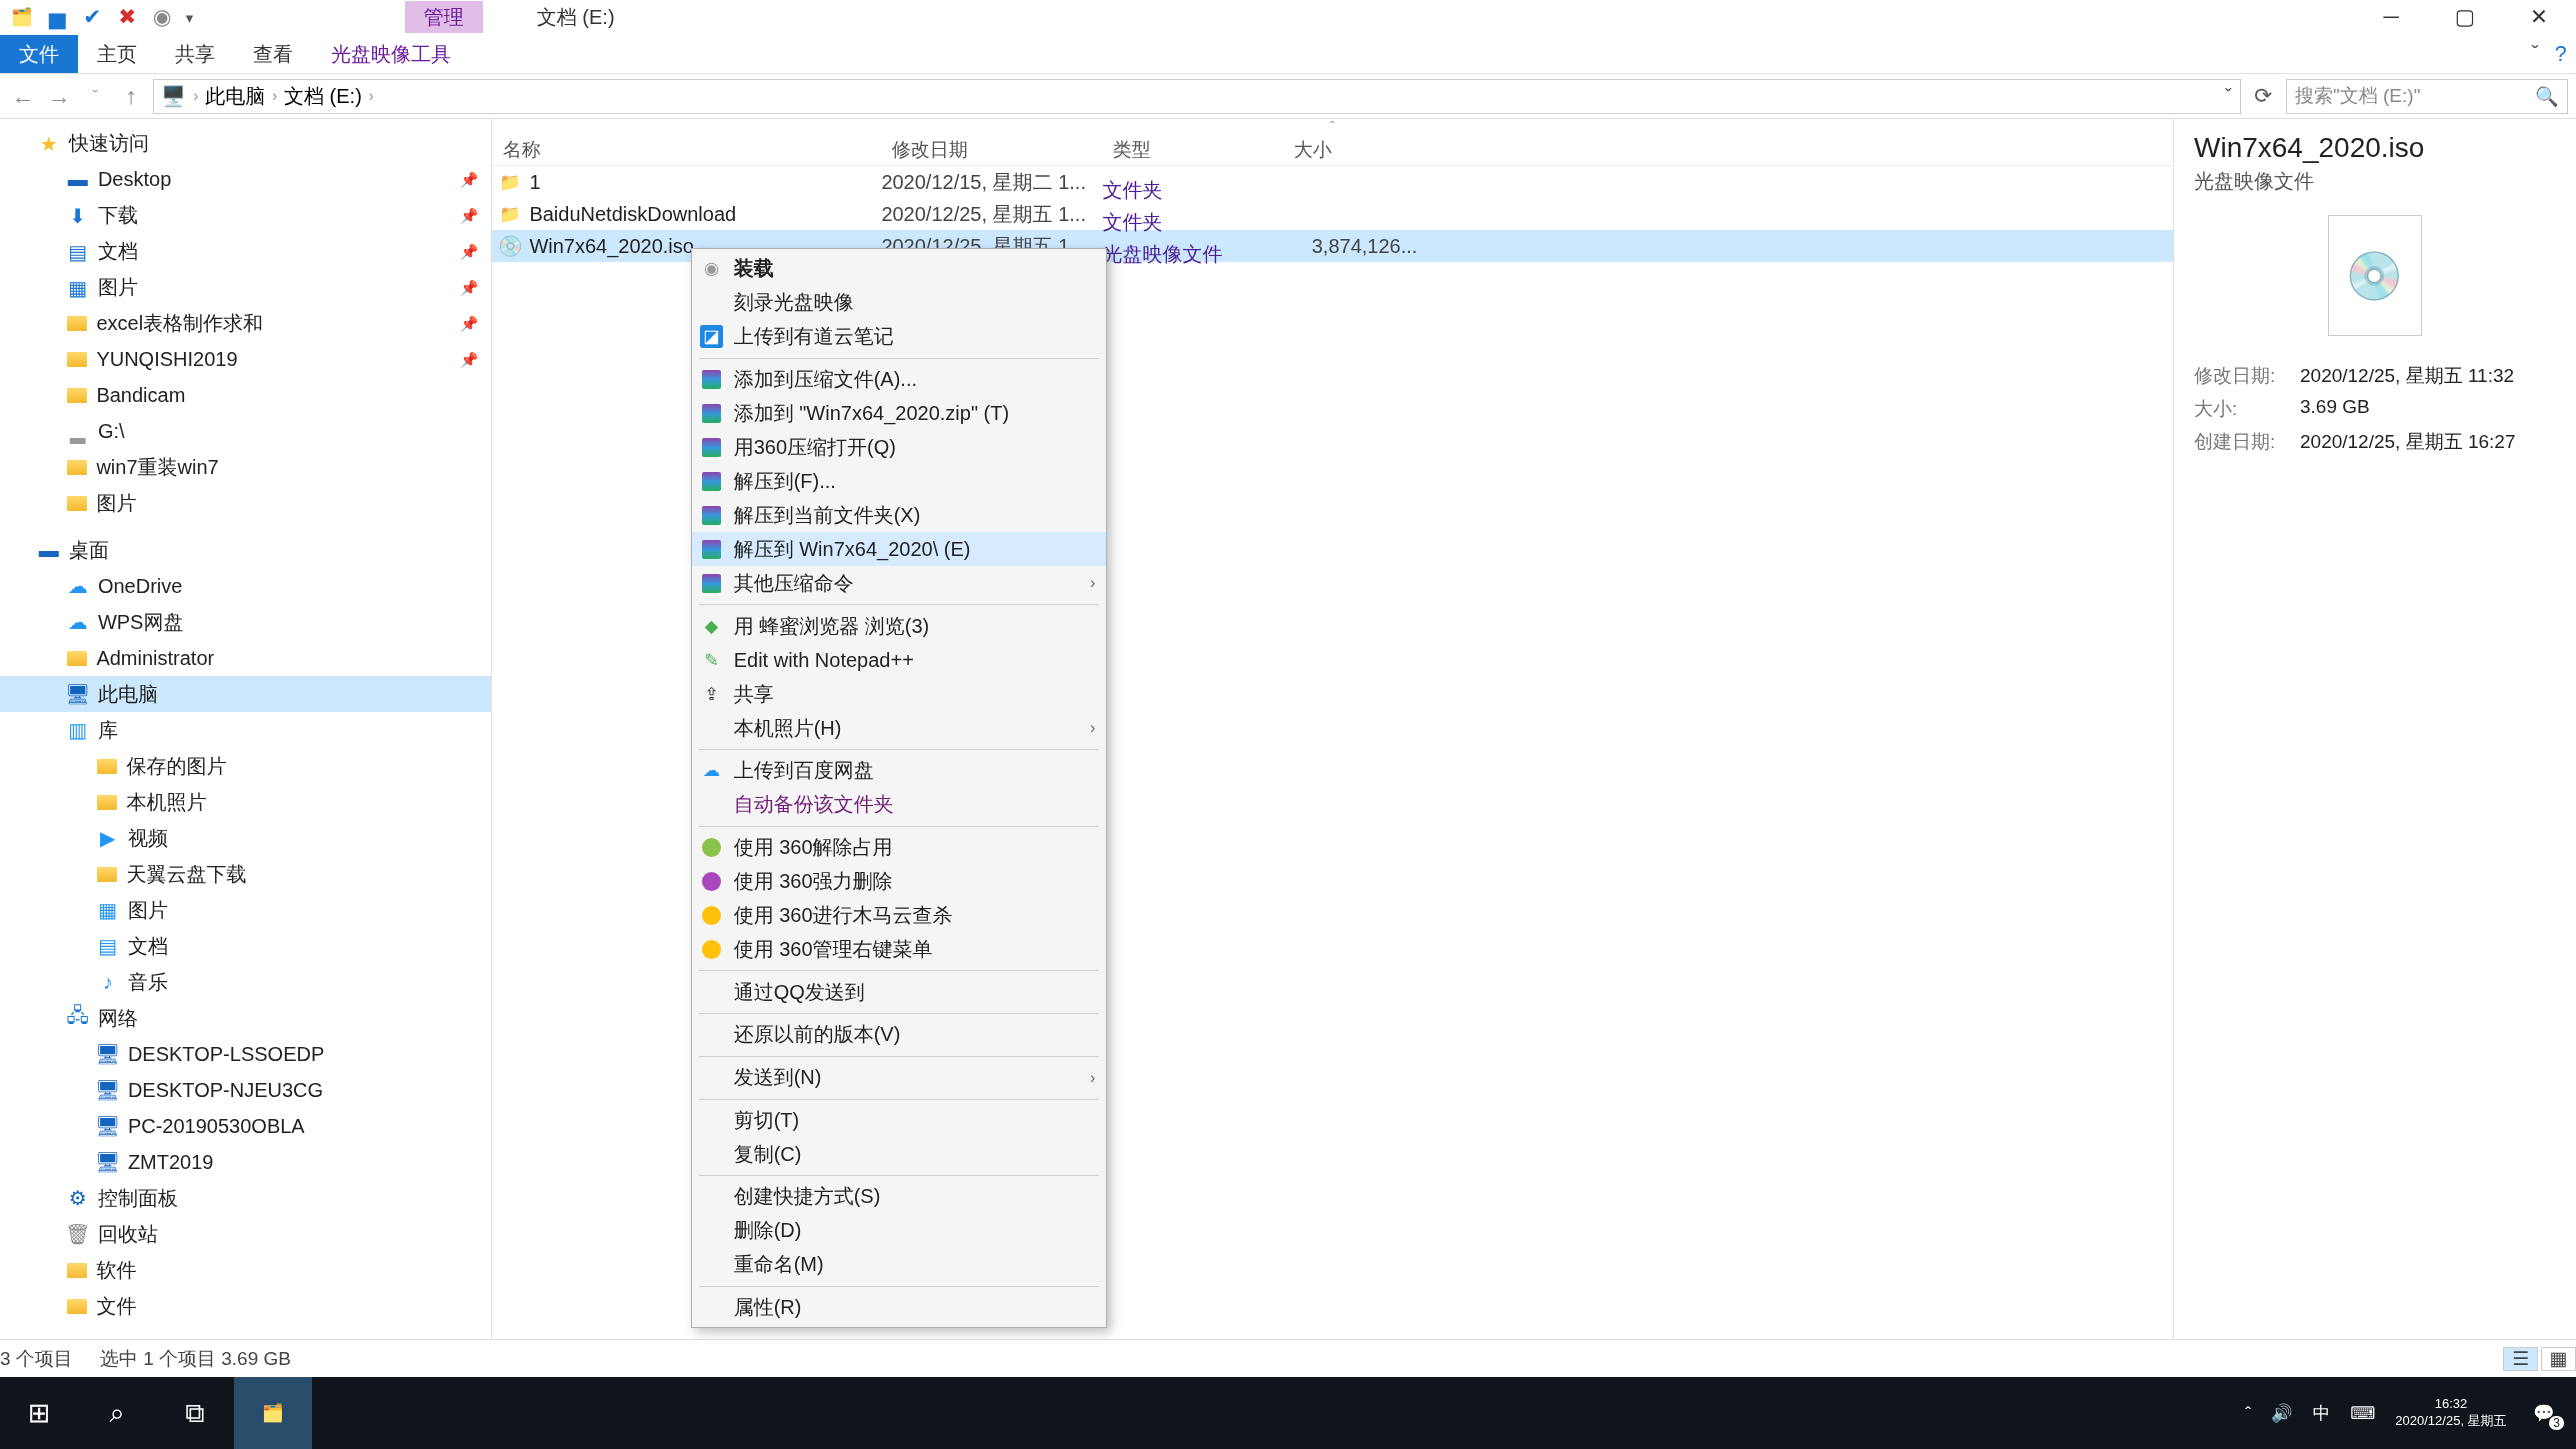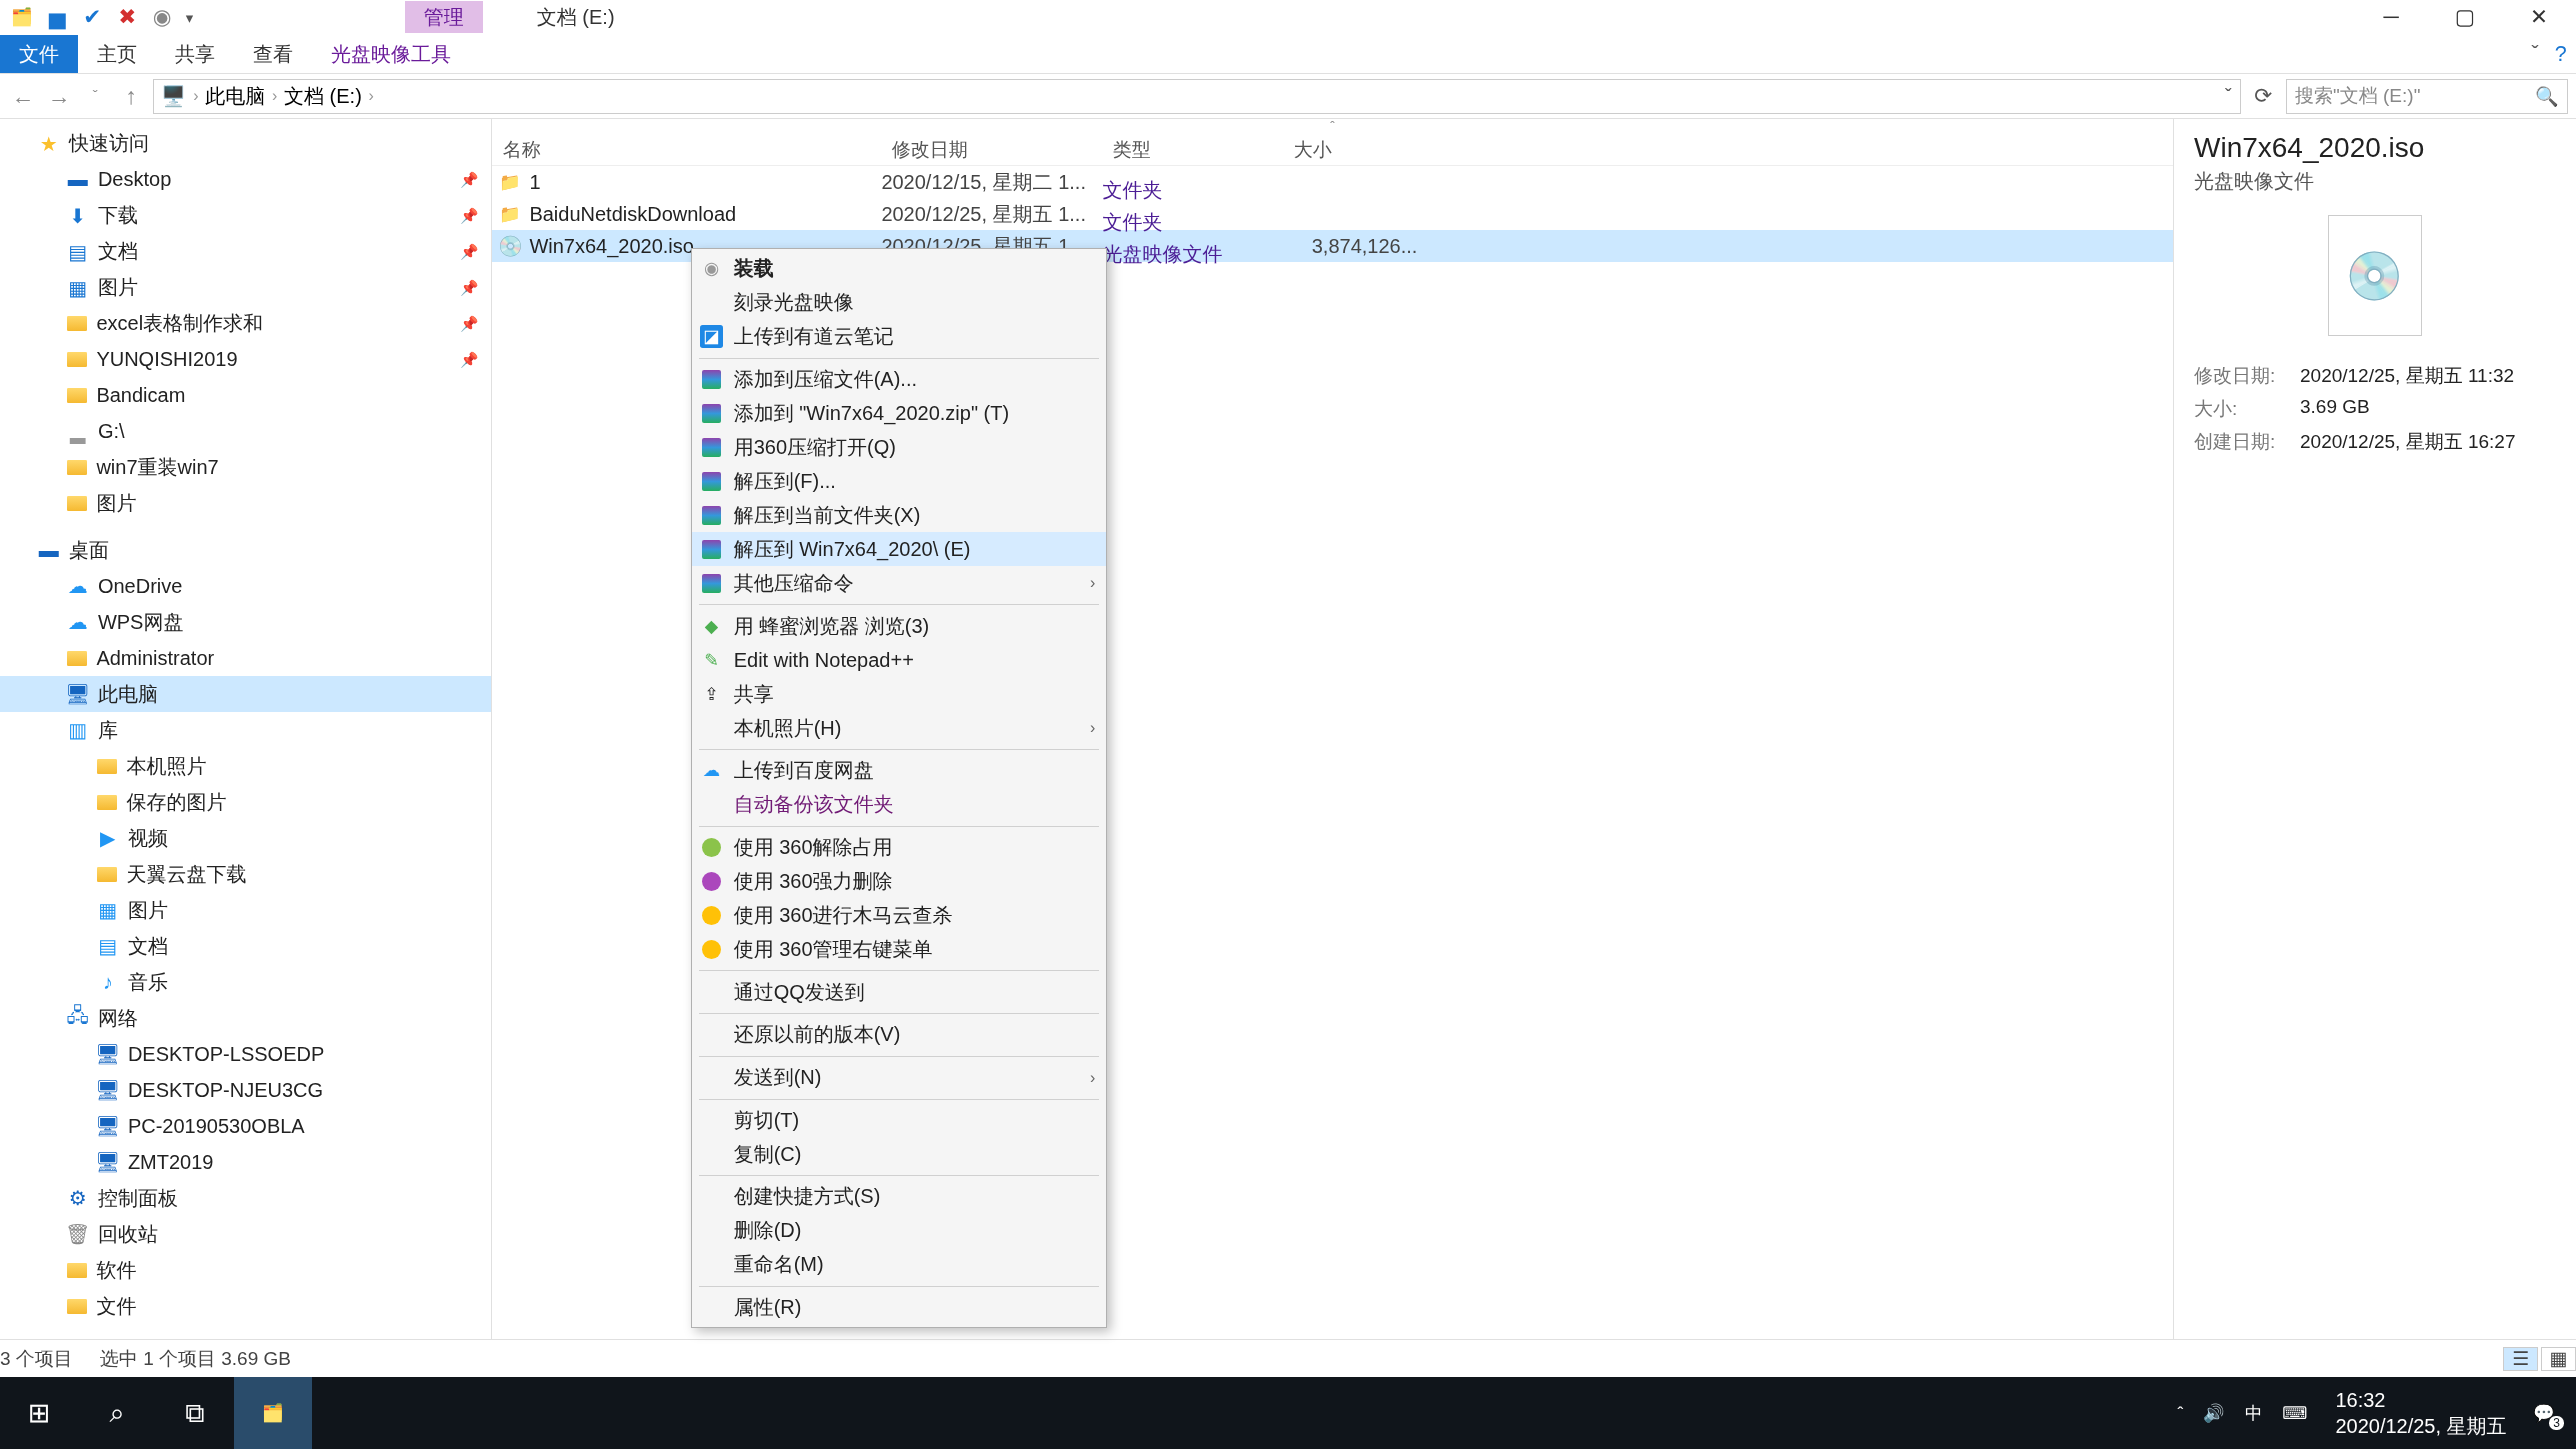--- a/index.html
+++ b/index.html
@@ -90,21 +90,21 @@
 .statusbar { height: 38px; border-top: 0.7px solid #e0e0e0; display: flex; align-items: center; padding: 0 0; font-size: 19px; color: #444; gap: 27px; }
 .view-toggles { margin-left: auto; display: flex; gap: 2.7px; }
 .vt { width: 35px; height: 24px; border: 0.7px solid #ccc; display: flex; align-items: center; justify-content: center; }
 .vt.active { background: #cce8ff; }
 
 
 .taskbar { position: absolute; bottom: 0; left: 0; right: 0; height: 72px; background: #10151b; display: flex; align-items: center; color: #fff; }
 .tb-btn { width: 78px; height: 72px; display: flex; align-items: center; justify-content: center; font-size: 27px; color: #fff; }
 .tb-btn.explorer { background: #2a4c6b; }
 .tb-right { margin-left: auto; display: flex; align-items: center; gap: 20px; padding-right: 13.4px; font-size: 17.4px; }
-.tb-clock { text-align: left; line-height: 1.3; font-size: 20px; margin-left: 8px; }
+.tb-clock { text-align: center; line-height: 1.3; font-size: 13px; }
 .tb-notif { width: 36px; height: 36px; display: flex; align-items: center; justify-content: center; position: relative; }
 .tb-badge { position: absolute; bottom: 1.3px; right: -1.3px; background: #fff; color: #10151b; font-size: 12px; border-radius: 6.7px; padding: 0 4px; }
 
 .folder-small-ico { font-size: 17.4px; color: #f5b931; }
 .help-close { color: #1976d2; margin-left: 16px; }
 .winrar-ico { width: 19px; height: 19px; background: linear-gradient(#8e44ad,#3498db,#27ae60); border-radius: 2px; display: inline-block; }
 .green360-ico { width: 19px; height: 19px; background: #8bc34a; border-radius: 50%; display: inline-block; }
 .yellow360-ico { width: 19px; height: 19px; background: #ffc107; border-radius: 50%; display: inline-block; }
 .disc-ico { color: #999; }
 </style>
@@ -235,25 +235,25 @@
     <div class="tree-item indent2 selected">
         <span class="tree-icon pc-ico">🖥</span>
         <span>此电脑</span>
       </div>
     <div class="tree-item indent2">
         <span class="tree-icon lib-ico">▥</span>
         <span>库</span>
       </div>
     <div class="tree-item" style="padding-left:97px">
         <span class="folder-ico tree-icon"></span>
+        <span>保存的图片</span>
+      </div>
+    <div class="tree-item" style="padding-left:97px">
+        <span class="folder-ico tree-icon"></span>
         <span>本机照片</span>
-      </div>
-    <div class="tree-item" style="padding-left:97px">
-        <span class="folder-ico tree-icon"></span>
-        <span>保存的图片</span>
       </div>
     <div class="tree-item" style="padding-left:97px">
         <span class="tree-icon lib-ico">▶</span>
         <span>视频</span>
       </div>
     <div class="tree-item" style="padding-left:97px">
         <span class="folder-ico tree-icon"></span>
         <span>天翼云盘下载</span>
       </div>
     <div class="tree-item" style="padding-left:97px">

